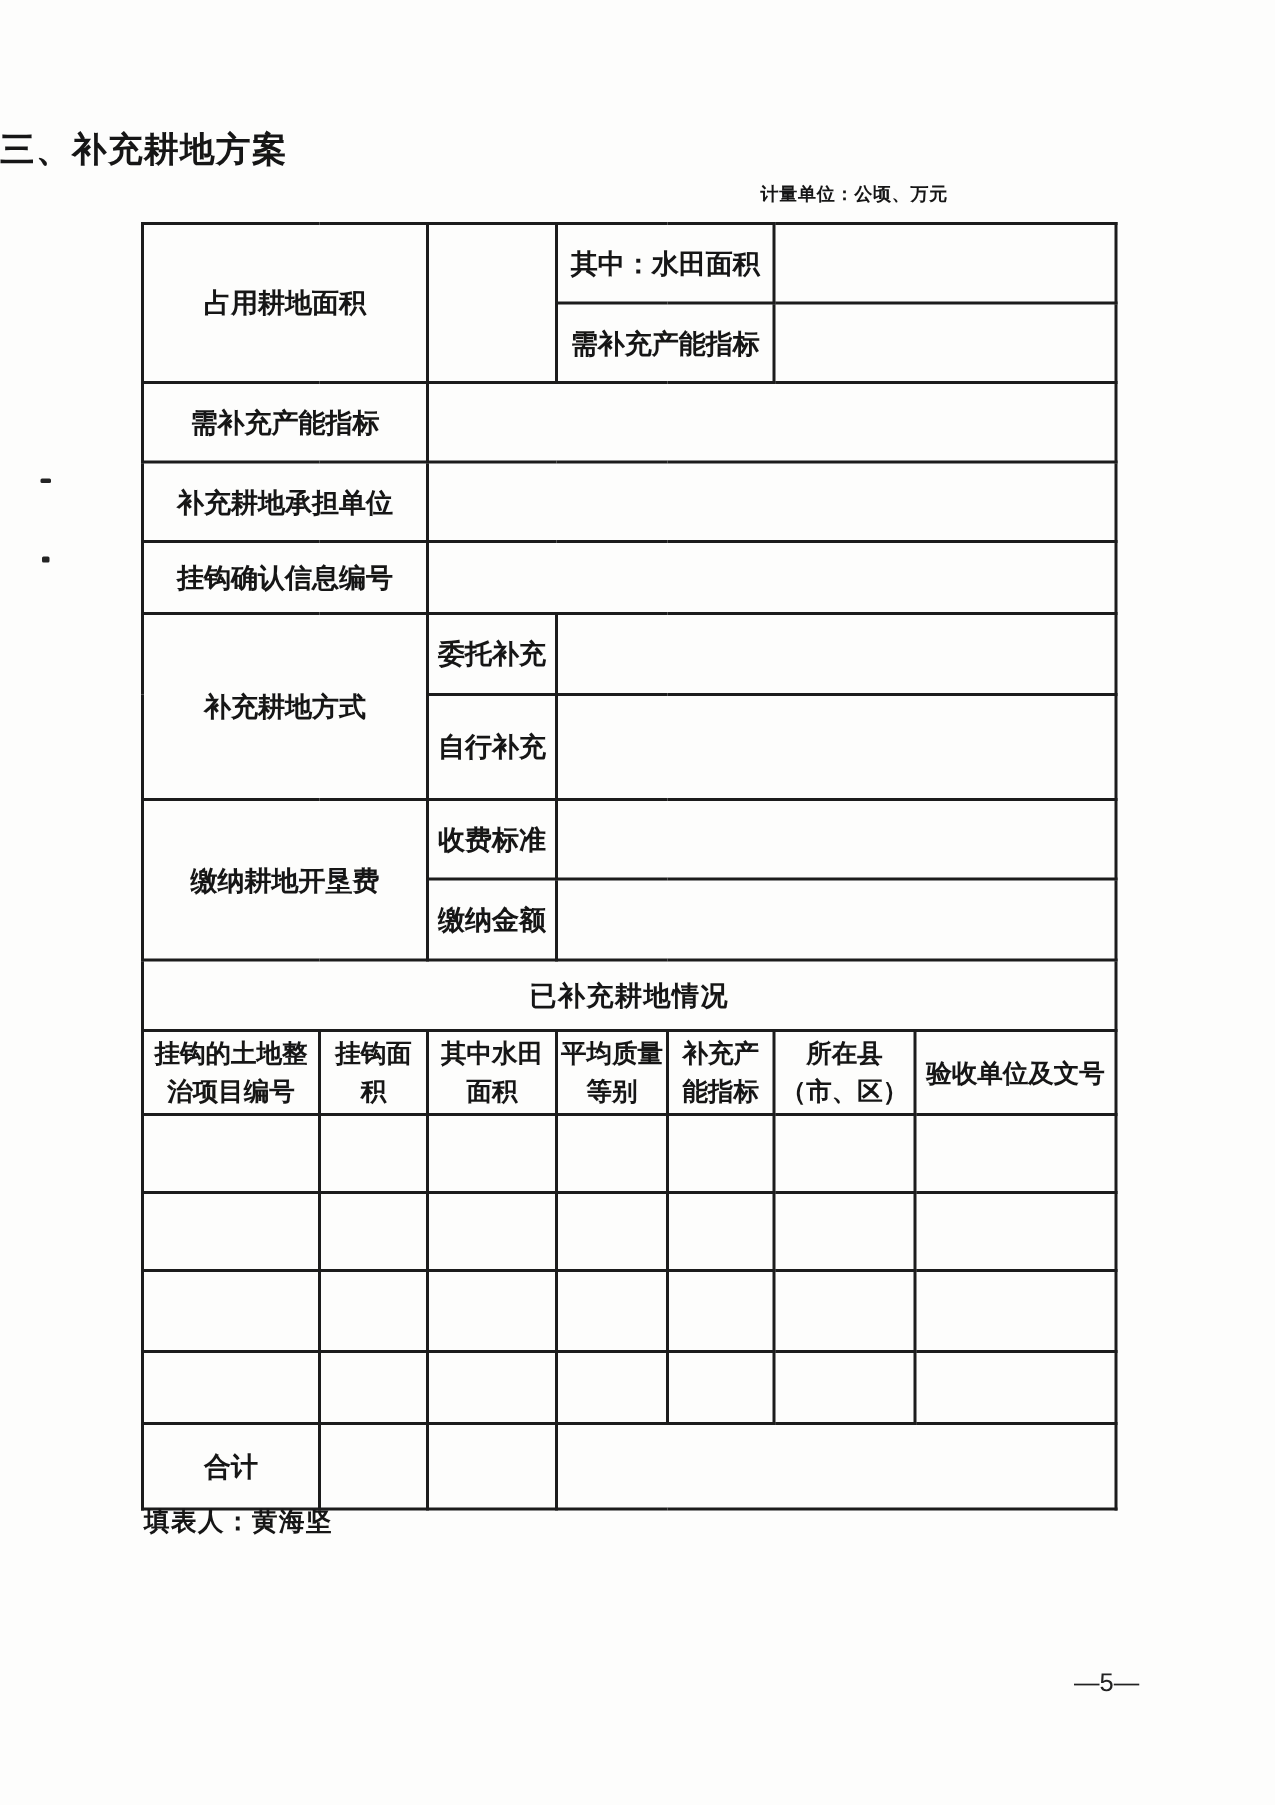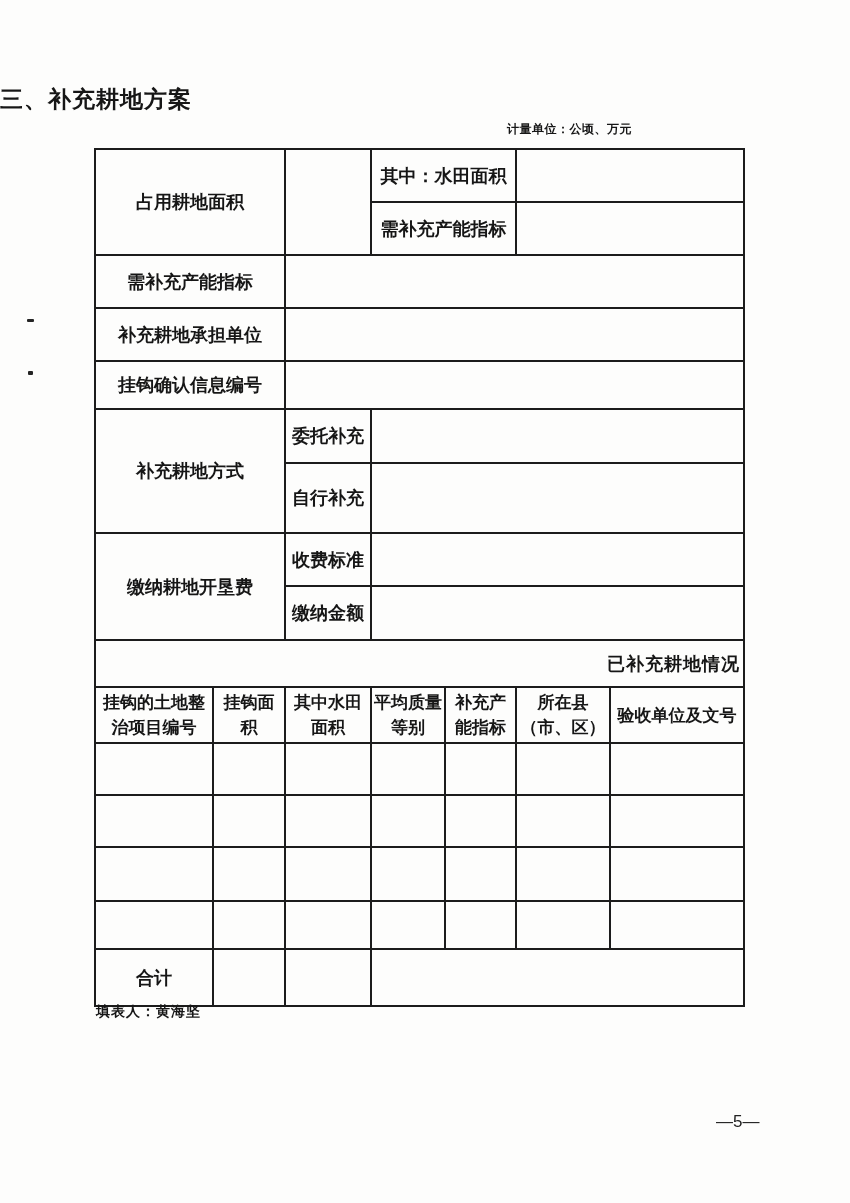--- a/index.html
+++ b/index.html
@@ -31,24 +31,24 @@
     text-align:center; vertical-align:middle;
     font-size:18px; font-weight:600;
     padding:2px 3px;
     overflow:hidden;
   }
   .form-table td.col-hdr {
     font-size:17px; line-height:25px;
     white-space:pre-line;
     padding:2px 1px;
   }
-  .form-table td.section-cell { letter-spacing:1px;text-align:right; }
+  .form-table td.section-cell { letter-spacing:1px; }
   .preparer {
     position:absolute; top:1003px; left:96px;
-    font-size:14px; font-weight:600; letter-spacing:1px;
+    font-size:17px; font-weight:600; letter-spacing:1px;
   }
   .page-num {
     position:absolute; top:1112px; left:716px;
     font-size:17px; font-weight:500; color:#222;
   }
   .speck { position:absolute; background:#242424; border-radius:1px; }
   .speck-1 { left:27px; top:319px; width:7px; height:3px; }
   .speck-2 { left:28px; top:371px; width:5px; height:4px; }
 </style>
 </head>

